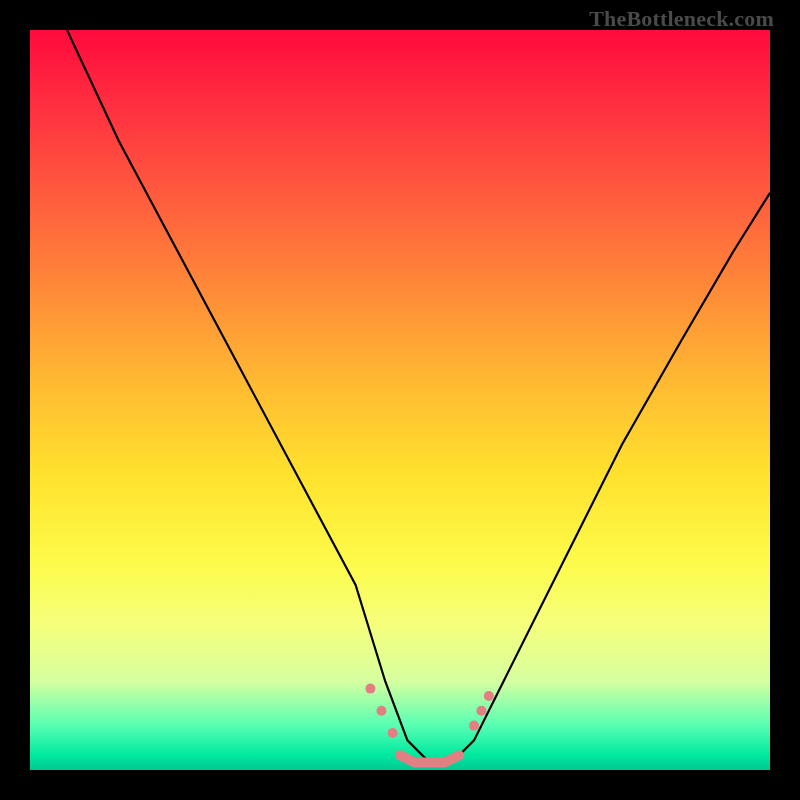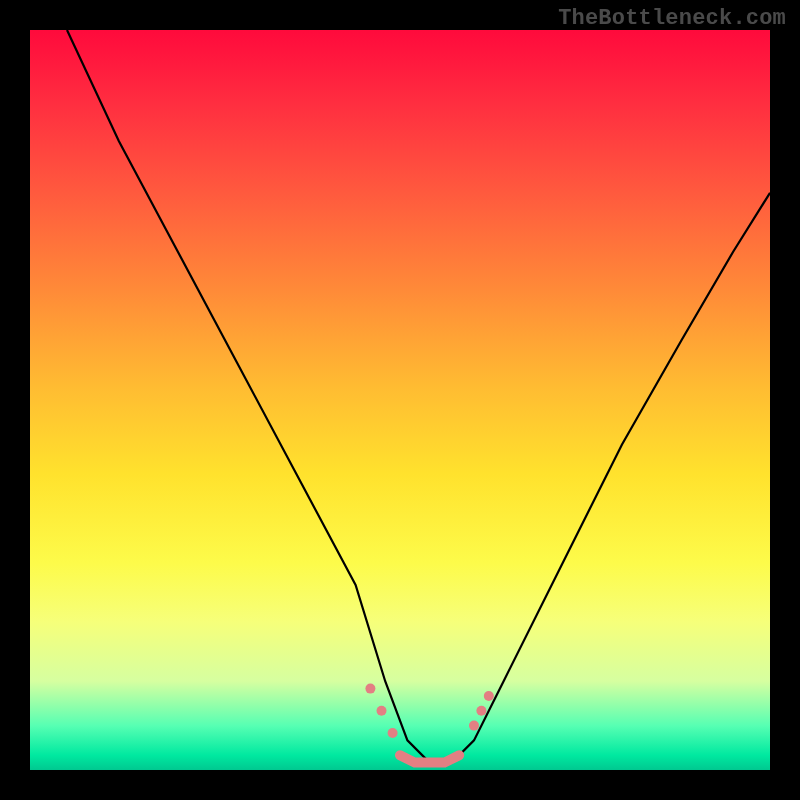--- a/index.html
+++ b/index.html
@@ -36,22 +36,22 @@
     position: absolute;
     left: 0;
     top: 0;
     width: 740px;
     height: 740px;
     pointer-events: none;
   }
   .watermark {
     position: absolute;
     top: 6px;
-    right: 14px;
-    font-family: Liberation Mono, monospace;
+    right: 26px;
+    font-family: Liberation Serif, serif;
     font-size: 22px;
     font-weight: 600;
     color: #4a4a4a;
     letter-spacing: 0.2px;
   }
 </style>
 </head>
 <body>
 
 <div class="plot-area">

